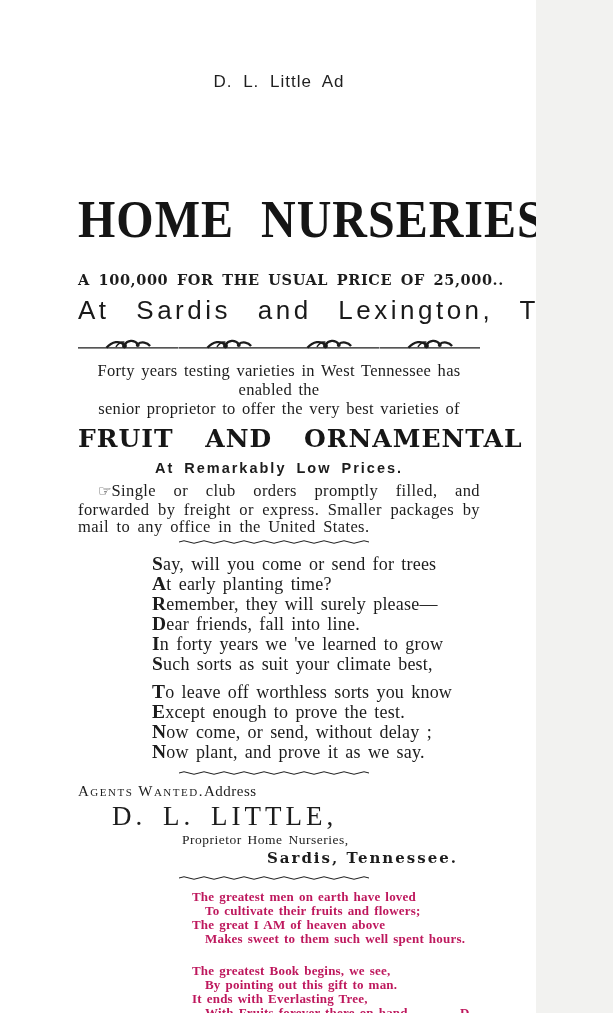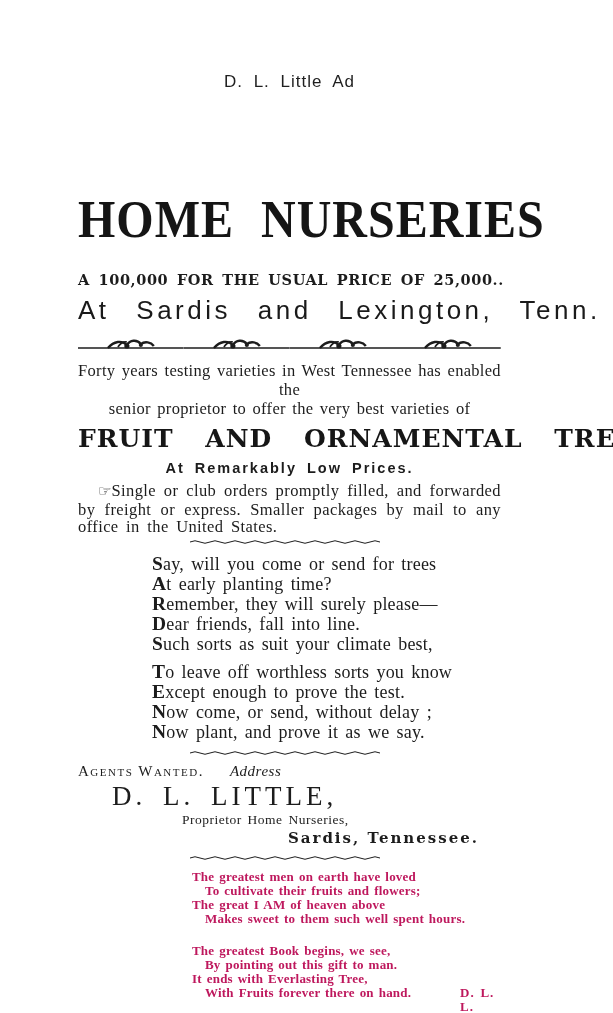--- a/index.html
+++ b/index.html
@@ -3,25 +3,25 @@
 <meta charset="utf-8">
 <style>
   html, body { margin: 0; padding: 0; }
   body {
     width: 613px; height: 1013px;
     background: #f2f2f0;
     font-family: "Liberation Serif", serif;
   }
   .page {
     position: relative;
-    width: 613px; height: 1013px;
+    width: 536px; height: 1013px;
     background: #ffffff;
     color: #1c1c1c;
     box-sizing: border-box;
-    padding: 0 112px 0 78px;
+    padding: 0 56px 0 78px;
     overflow: hidden;
   }
   .header-label {
     margin-top: 72px;
     text-align: center;
     font-family: "Liberation Sans", sans-serif;
     font-size: 17px;
     letter-spacing: 1px;
     word-spacing: 5px;
     color: #1f1f1f;
@@ -117,21 +117,21 @@
     word-spacing: 2.5px;
   }
   .poem.s1 { margin-top: 9px; }
   .poem.s2 { margin-top: 8px; }
   .poem-line .lead { font-weight: bold; font-size: 19.5px; }
   .contact-line {
     margin-top: 7px;
     font-size: 15px;
   }
   .agents-wanted { font-variant: small-caps; letter-spacing: 1.5px; }
-  .address-label { margin-left: 26px; letter-spacing: 0.5px; font-style: italic; }
+  .address-label { letter-spacing: 0.5px; }
   .contact-name {
     margin-top: 1px;
     text-align: left;
     padding-left: 34px;
     font-size: 27px;
     letter-spacing: 4px;
     word-spacing: 6px;
   }
   .contact-role {
     margin-top: 0px;
@@ -227,20 +227,21 @@
     <svg width="200" height="8" viewBox="0 0 200 8">
       <path d="M0 5 q5 -2.5 10 0 t10 0 t10 0 t10 0 t10 0 t10 0 t10 0 t10 0 t10 0 t10 0 t10 0 t10 0 t10 0 t10 0 t10 0 t10 0 t10 0 t10 0 t10 0" stroke="#1c1c1c" stroke-width="1" fill="none"></path>
     </svg>
   </div>
 
   <div class="poem s1">
     <div class="poem-line"><span class="lead">S</span><span>ay, will you come or send for trees</span></div>
     <div class="poem-line"><span class="lead">A</span><span>t early planting time?</span></div>
     <div class="poem-line"><span class="lead">R</span><span>emember, they will surely please—</span></div>
     <div class="poem-line"><span class="lead">D</span><span>ear friends, fall into line.</span></div>
+    <div class="poem-line"><span class="lead">I</span><span>n forty years we 've learned to grow</span></div>
     <div class="poem-line"><span class="lead">S</span><span>uch sorts as suit your climate best,</span></div>
   </div>
 
   <div class="poem s2">
     <div class="poem-line"><span class="lead">T</span><span>o leave off worthless sorts you know</span></div>
     <div class="poem-line"><span class="lead">E</span><span>xcept enough to prove the test.</span></div>
     <div class="poem-line"><span class="lead">N</span><span>ow come, or send, without delay ;</span></div>
     <div class="poem-line"><span class="lead">N</span><span>ow plant, and prove it as we say.</span></div>
   </div>
 

